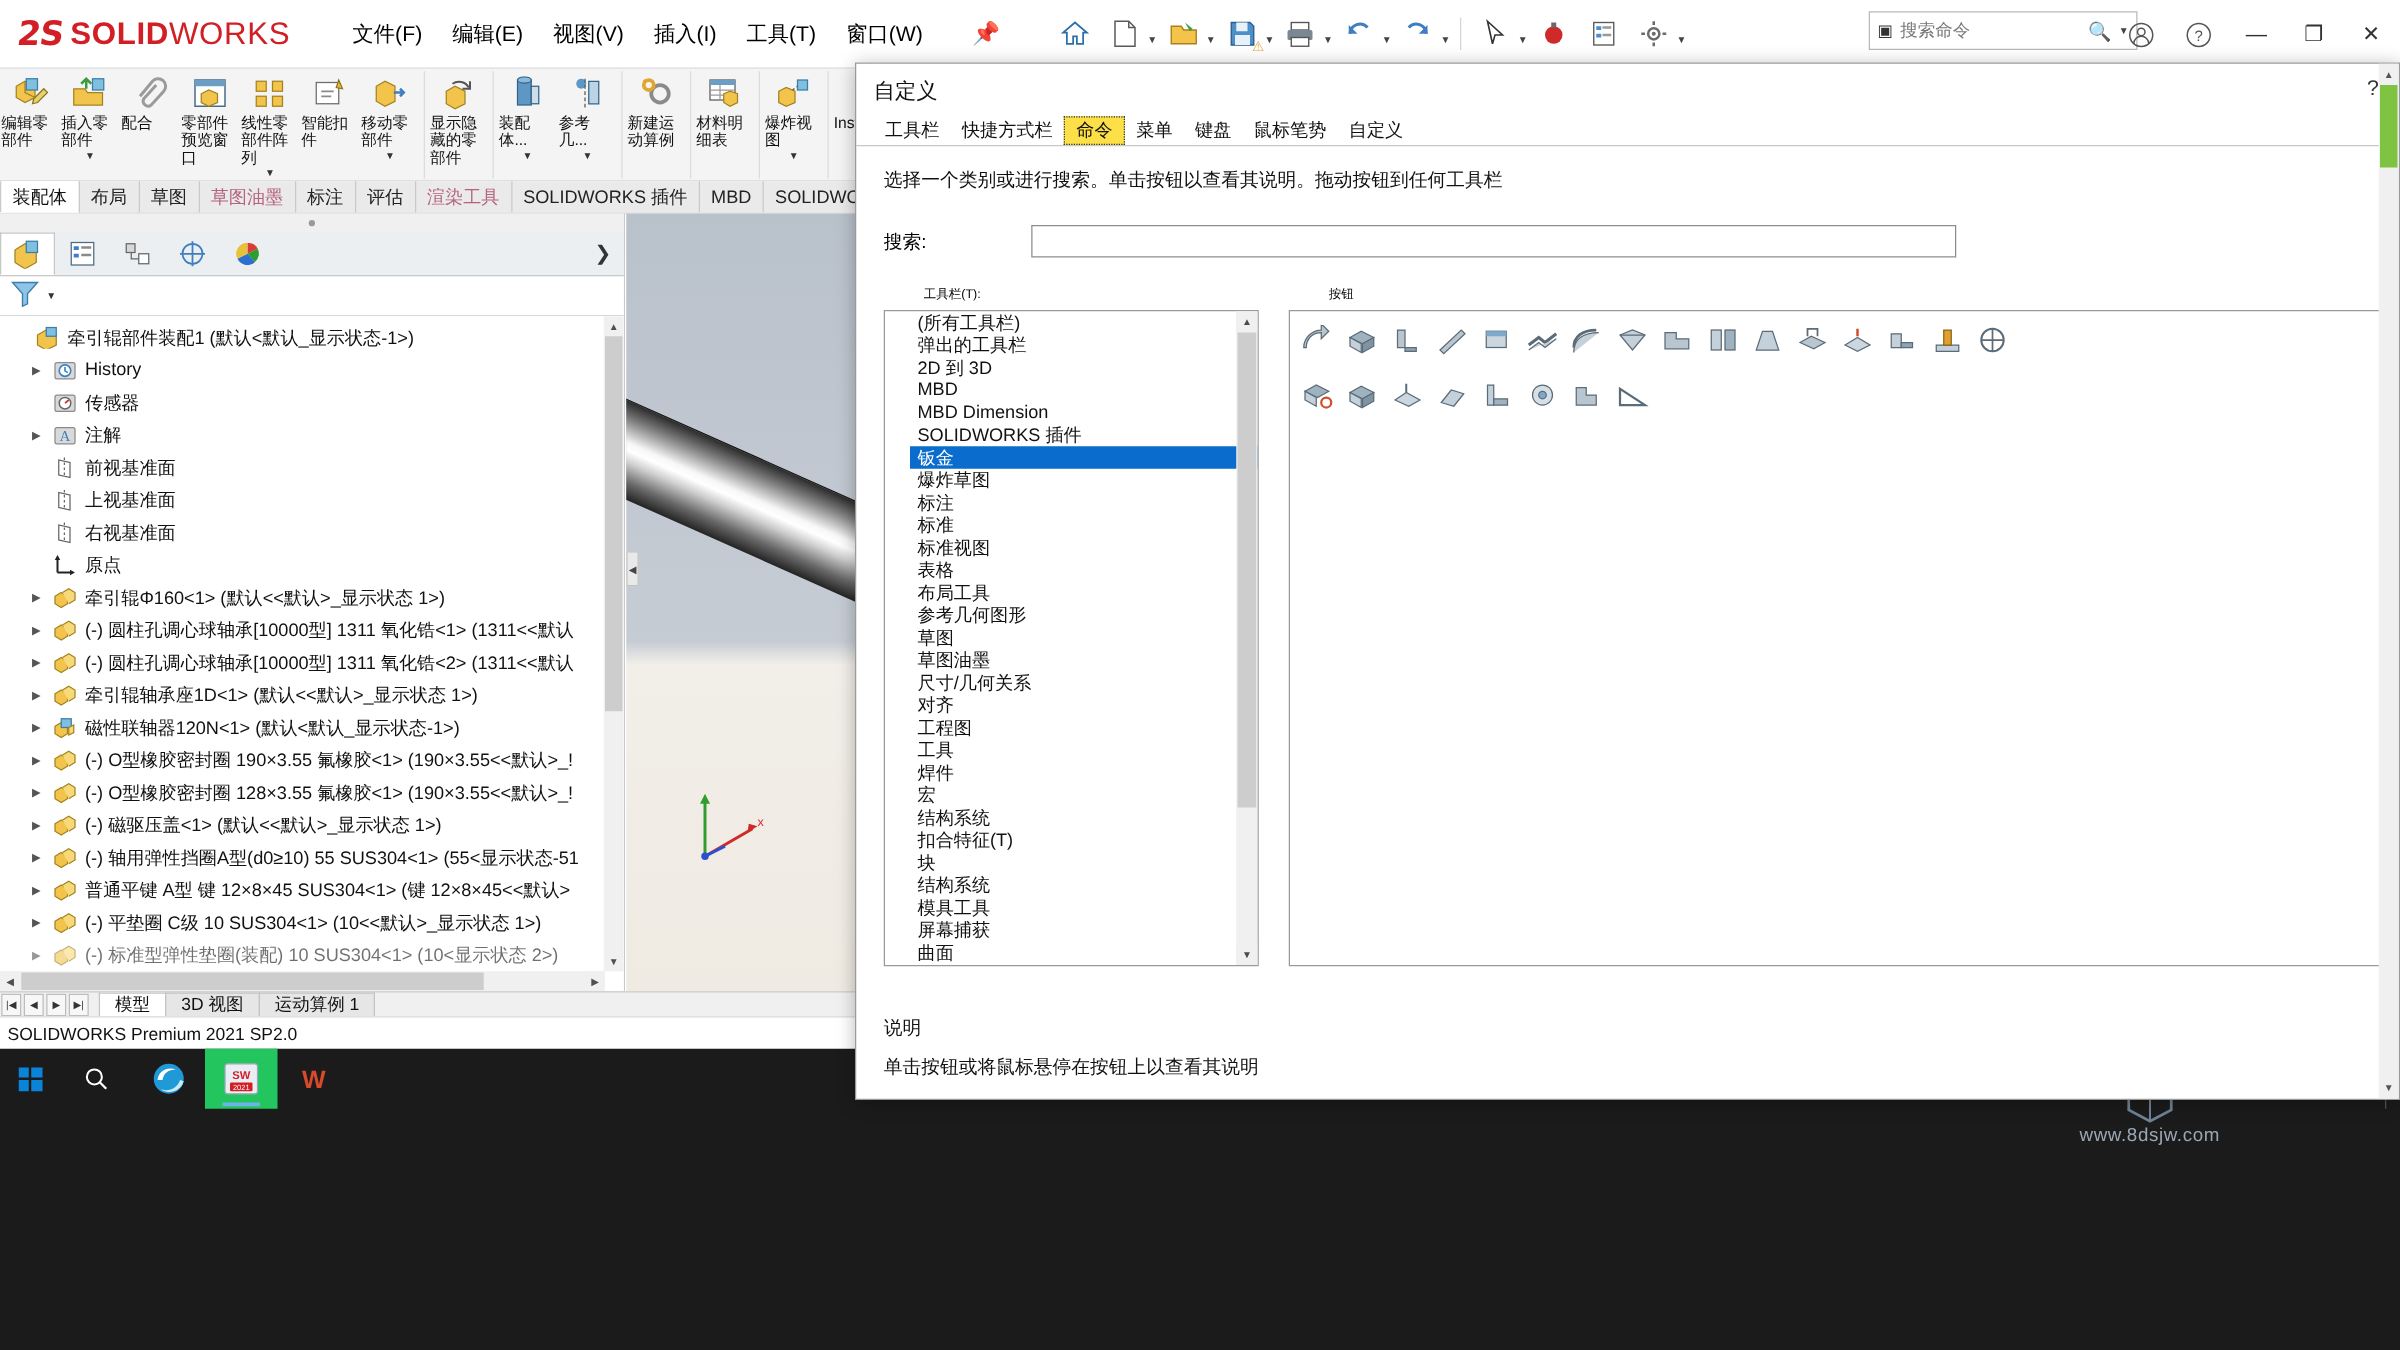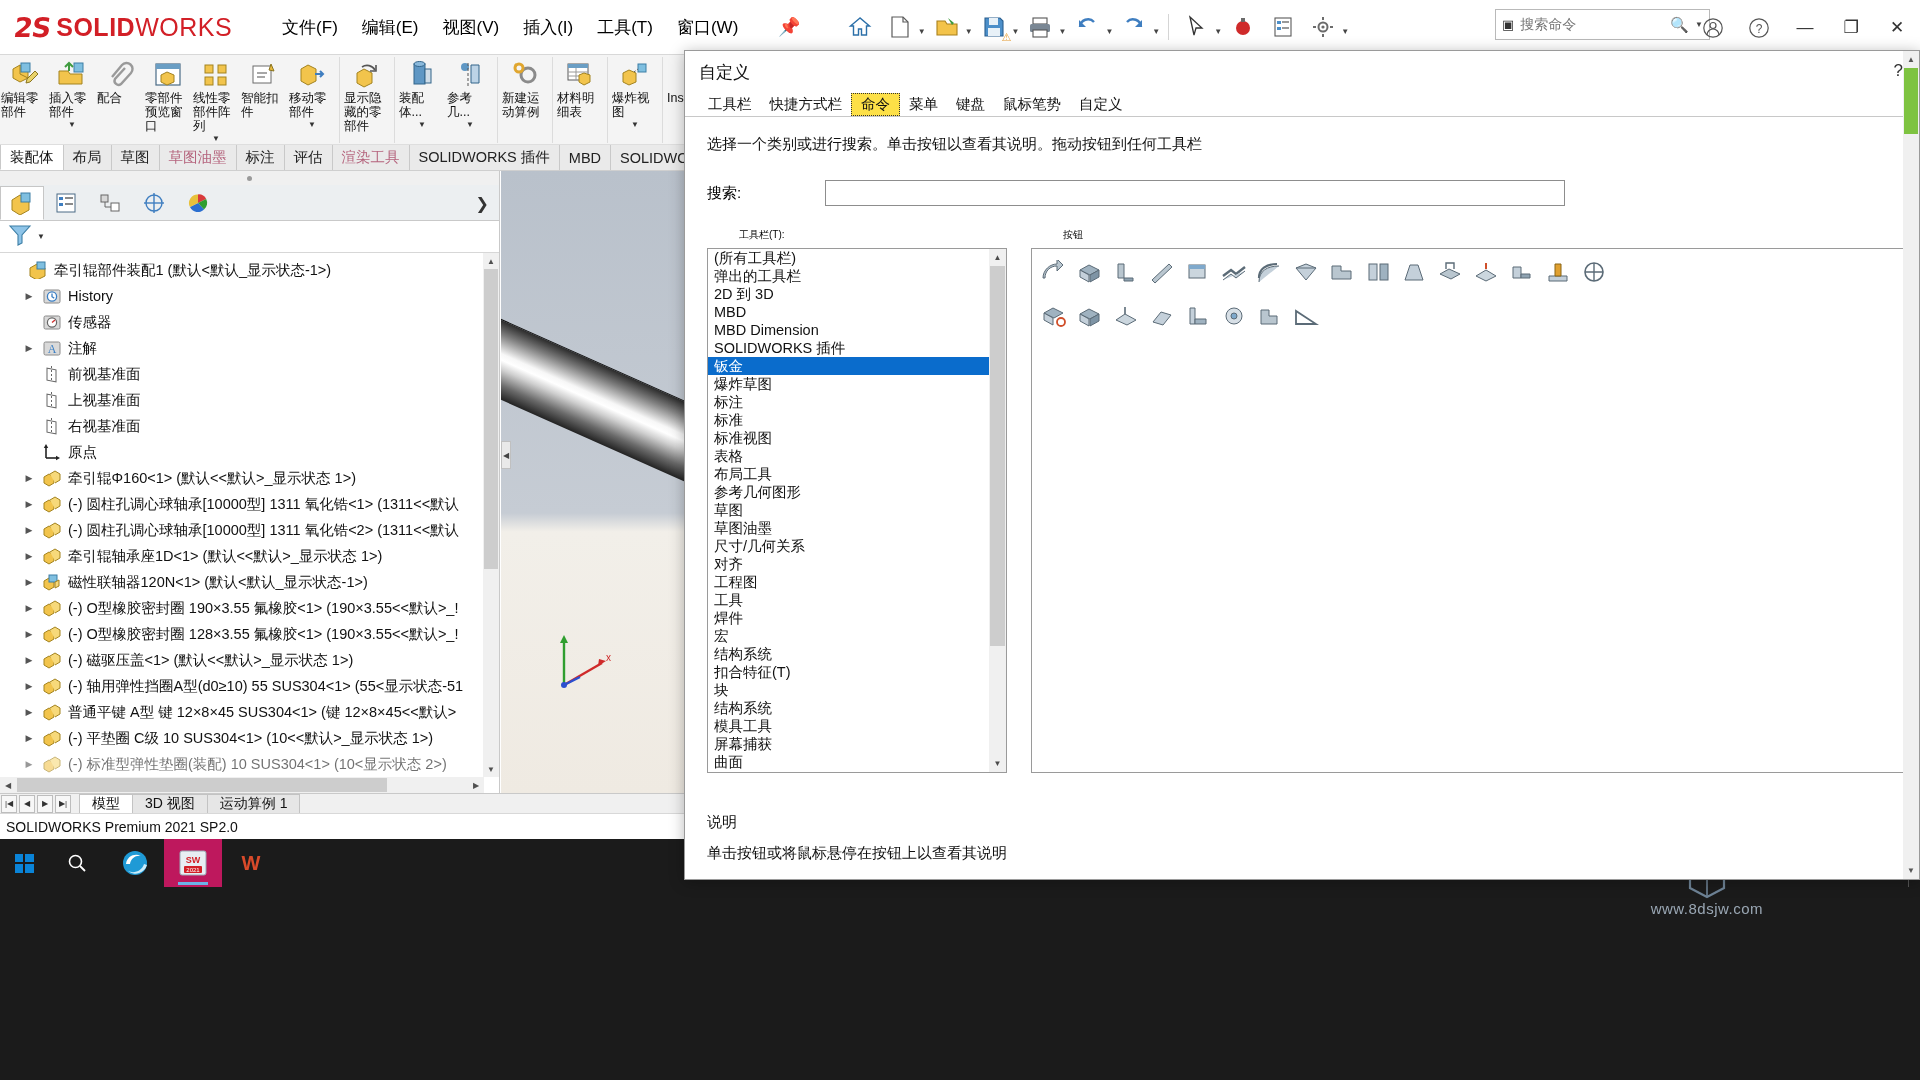--- a/index.html
+++ b/index.html
@@ -165,28 +165,28 @@
   }
   .tb-inner{ width:1920px; height:48px; display:flex; align-items:center;}
   .startbtn{ width:48px;height:48px; display:flex;align-items:center;justify-content:center;}
   .winlogo{ width:19px;height:19px; display:grid; grid-template-columns:1fr 1fr;
             grid-template-rows:1fr 1fr; gap:2px;}
   .winlogo i{ background:#0a84d8; display:block;}
   .tbsearch{ width:58px;height:48px; display:flex;align-items:center;justify-content:center;
              color:#fff; font-size:17px;}
   .tbapp{ width:58px;height:48px; display:flex;align-items:center;justify-content:center;
           position:relative;}
-  .tbapp.active{ background:#be185d; }
+  .tbapp.active{ background:#22c55e; }
   .tbapp .ul{ position:absolute; bottom:2px; left:14px; width:30px; height:3px; background:#6db3e8;}
   .tray{ margin-left:auto; display:flex; align-items:center; height:48px; padding-right:4px; gap:2px;}
   .tray .ti{ width:30px;height:48px; display:flex;align-items:center;justify-content:center;
              color:#fff; font-size:14px;}
   .clock{ color:#fff; font-size:13.5px; line-height:16px; text-align:center; padding:0 12px;}
   .showdesk{ width:8px; height:48px; border-left:1px solid #555;}
-  .wm{ position:absolute; right:157px; top:858px; text-align:center; }
+  .wm{ position:absolute; right:144px; top:858px; text-align:center; }
   .wm .wmtxt{ color:#9aa7b4; font-size:15px; letter-spacing:.5px; }
 
   
   #dialog{
     position:absolute; left:684px; top:50px; width:1236px; height:830px;
     background:#ffffff; border:1px solid #9a9a9a;
     box-shadow:0 2px 14px rgba(0,0,0,.28);
     display:flex; flex-direction:column;
   }
   .dlg-title{ height:42px; display:flex; align-items:center; padding:0 14px;
@@ -207,21 +207,21 @@
   }
   .cols{ display:flex; gap:24px; }
   .col-left{ width:300px; }
   .col-right{ flex:1; }
   .col-label{ font-size:10px; margin-bottom:6px;margin-left:32px;}
   .listbox{
     width:300px; height:525px; border:1px solid #9a9a9a; background:#fff;
     position:relative; overflow:hidden;
   }
   .litem{ height:18px; display:flex; align-items:center; padding-left:6px;
-          font-size:14.5px; color:#111; white-space:nowrap; cursor:default;}
+          font-size:14.5px; color:#111; white-space:nowrap; cursor:default;margin-left:20px;}
   .litem.sel{ background:#0a6ccc; color:#fff;}
   .lb-scroll{ position:absolute; right:0; top:0; width:17px; height:100%;
               background:#f0f0f0; display:flex; flex-direction:column; align-items:center;}
   .lb-scroll .ab{ width:17px;height:17px; display:flex;align-items:center;justify-content:center;
                   font-size:8px; color:#4a4a4a; background:#f0f0f0;}
   .lb-thumb{ width:15px; background:#cdcdcd; }
   .btnpanel{ border:1px solid #9a9a9a; height:525px; background:#fff; padding:8px 6px;
              display:flex; flex-wrap:wrap; align-content:flex-start; gap:4px; overflow:hidden;}
   .cmdbtn{ width:32px;height:30px; display:flex;align-items:center;justify-content:center;
            cursor:default;}

